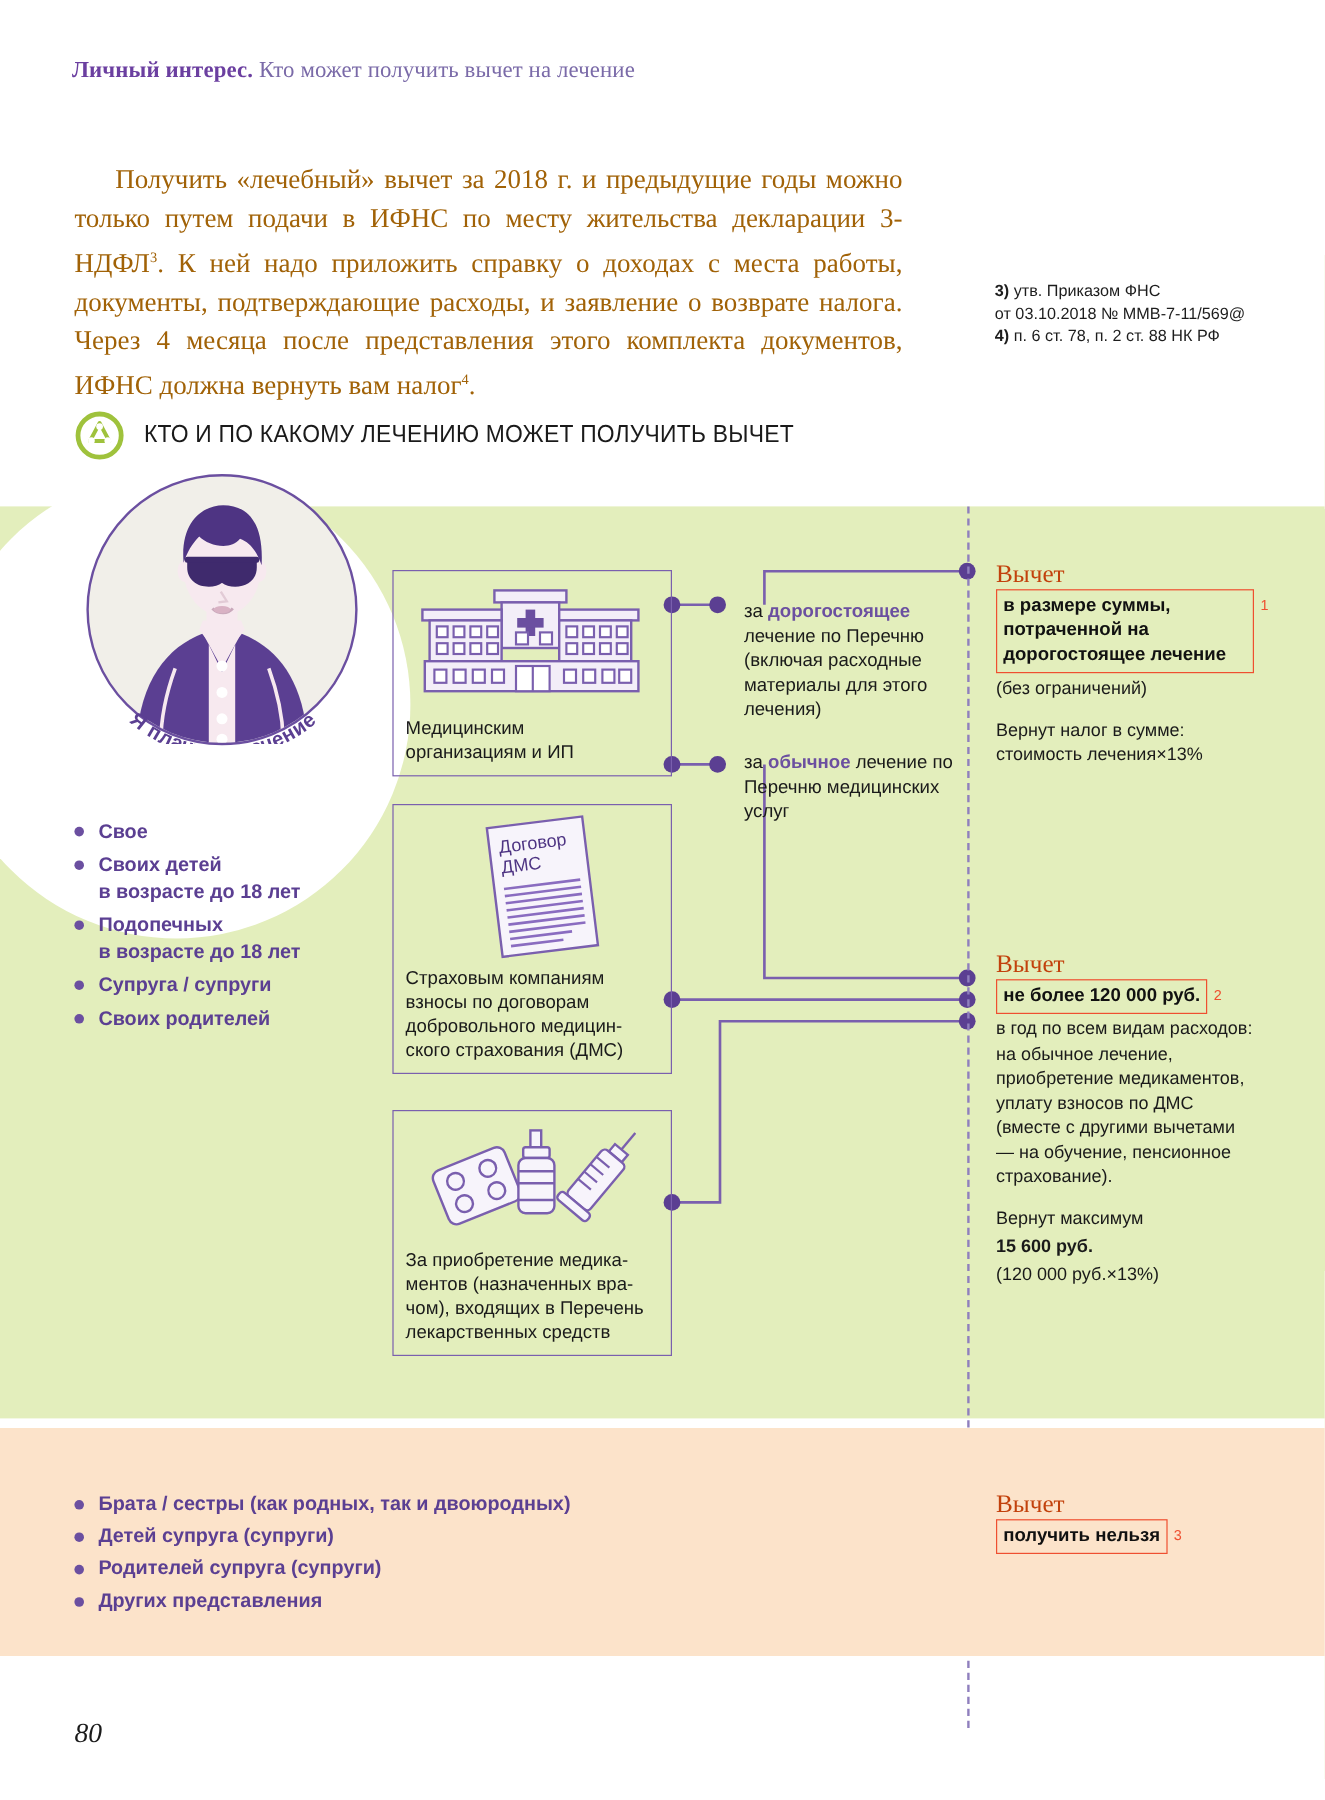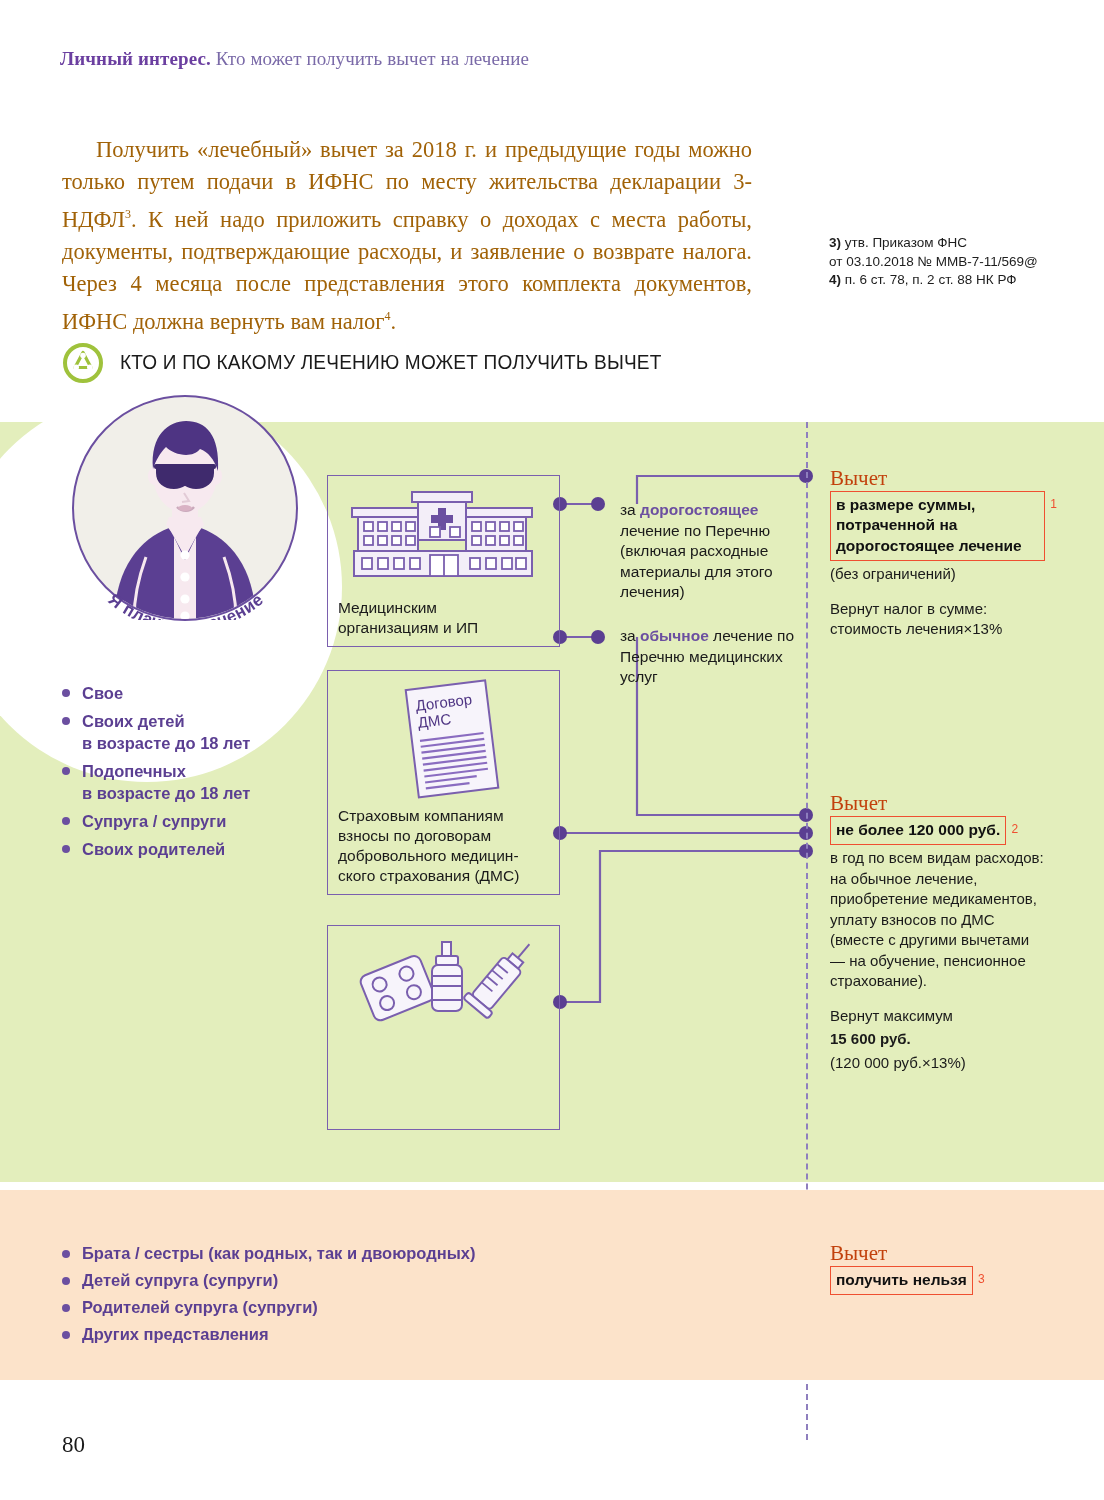--- a/index.html
+++ b/index.html
@@ -147,21 +147,21 @@
   #peachlist{
     position:absolute; left:62px; top:1243px; width:640px;
     font-size:16.5px; line-height:21px; color:#5b3f92; font-weight:bold;
     font-family:"Liberation Sans Narrow","Liberation Sans",sans-serif;
   }
   #peachlist .bline{margin-bottom:6px;}
 
   
   #pagenum{
     position:absolute; left:62px; top:1432px;
-    font-family:"Liberation Serif", serif; font-size:23px; color:#1a1a1a;
+    font-family:"Liberation Serif", serif; font-size:23px; color:#1a1a1a;font-style:italic;
   }
 </style>
 </head>
 <body>
 
 <div class="page">
 
   <div id="header">
     <span class="lead">Личный интерес.</span>
     <span class="rest">Кто может получить вычет на лечение</span>
@@ -408,20 +408,26 @@
         <rect x="134" y="24" width="24" height="50" rx="4" fill="#f7f4fb" stroke="#7a5fae" stroke-width="2"></rect>
         <g stroke="#7a5fae" stroke-width="1.8">
           <line x1="134" y1="34" x2="148" y2="34"></line>
             <line x1="134" y1="42" x2="148" y2="42"></line>
           <line x1="134" y1="50" x2="148" y2="50"></line>
             <line x1="134" y1="58" x2="148" y2="58"></line>
         </g>
         <rect x="130" y="74" width="32" height="8" rx="3" fill="#f7f4fb" stroke="#7a5fae" stroke-width="2"></rect>
       </g>
     </svg>
+    <div class="boxtext">
+      <span>За приобретение медика-</span><br>
+      <span>ментов (назначенных вра-</span><br>
+      <span>чом), входящих в Перечень</span><br>
+      <span>лекарственных средств</span>
+    </div>
   </div>
 
   <div class="midlabel" id="mid1"><span>за </span><b>дорогостоящее</b><span> лечение по Перечню (включая расходные материалы для этого лечения)</span></div>
 
   <div class="midlabel" id="mid2"><span>за </span><b>обычное</b><span> лечение по Перечню медицинских услуг</span></div>
 
   <div class="rightblock" id="right1">
     <div class="rlabel">Вычет</div>
     <div class="redbox">
       <span>в размере суммы, потраченной на дорогостоящее лечение</span>

